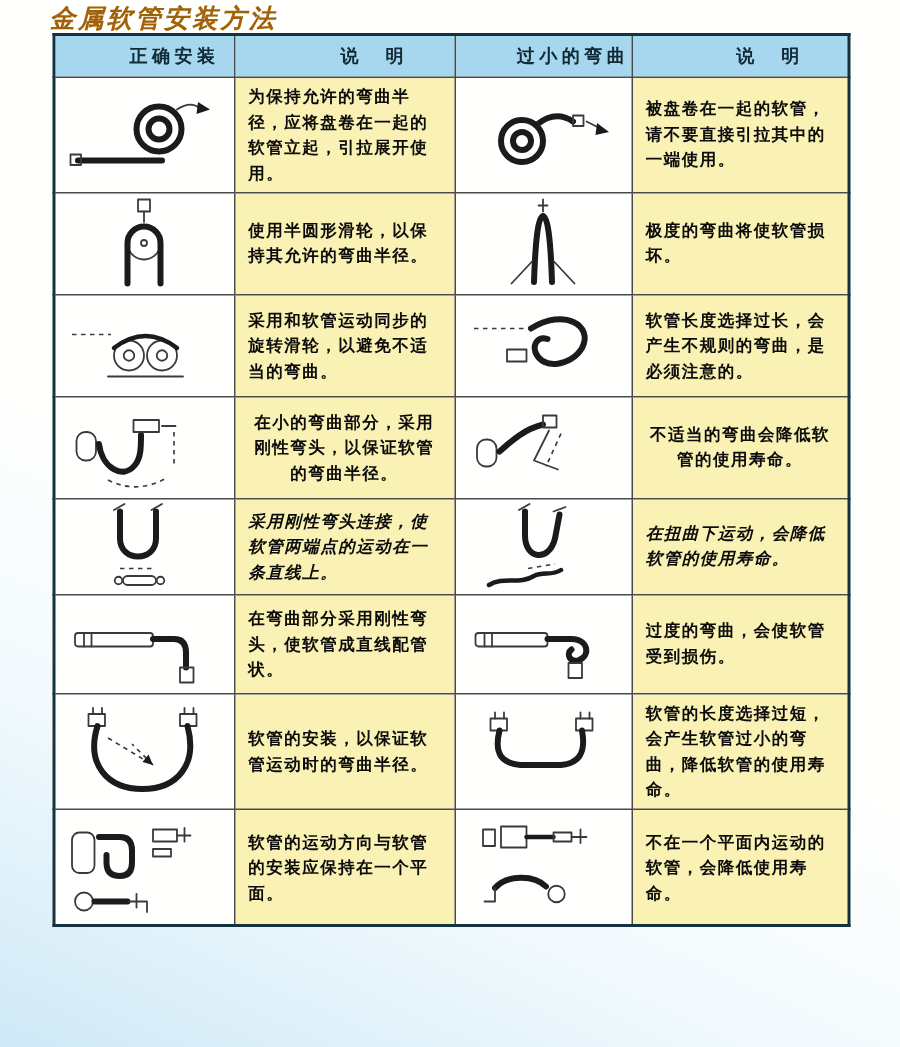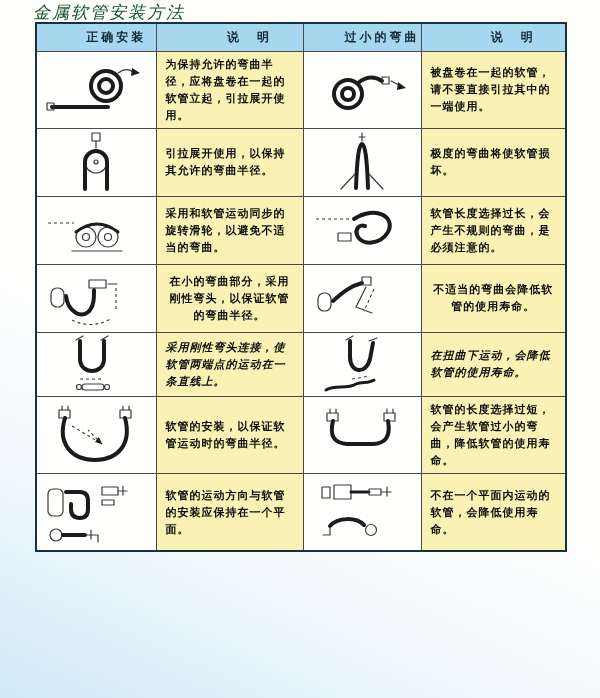--- a/index.html
+++ b/index.html
@@ -6,22 +6,22 @@
   body{
     width:600px;height:698px;
     font-family:"DejaVu Sans","Liberation Sans",sans-serif;
     background:linear-gradient(205deg,#fffffd 55%,#f2fafd 75%,#cfe9f7 100%);
     color:#111;
   }
   .page{position:relative;width:600px;height:698px;overflow:hidden;}
   .doc-title{
     position:absolute;left:33px;top:1px;
     font-family:"DejaVu Serif","Liberation Serif",serif;
-    font-style:italic;font-weight:normal;
-    font-size:17px;letter-spacing:2px;color:#14532d;
+    font-style:italic;font-weight:bold;
+    font-size:17px;letter-spacing:2px;color:#a16207;
   }
   table.install-table{
     position:absolute;left:35px;top:22px;
     width:530px;border-collapse:collapse;table-layout:fixed;
     border:2px solid #14323f;
     background:#fffffe;
   }
   .install-table th,.install-table td{
     border:1px solid #4a4a4a;
     box-sizing:border-box;
@@ -99,21 +99,21 @@
     <tr class="h2">
       <td class="img-cell">
         <svg class="illus" width="100" height="62" viewBox="0 0 100 62">
           <rect class="thin" x="46" y="2" width="8" height="8"></rect>
               <path class="thin" d="M50 10 V 17"></path>
           <circle class="thin" cx="50" cy="31" r="11"></circle>
               <circle class="thin" cx="50" cy="31" r="2"></circle>
           <path class="hose" d="M39 58 V31 a11 11 0 0 1 22 0 V58"></path>
         </svg>
       </td>
-      <td class="txt-cell">引拉展开使用，以保持其允许的弯曲半径。</td>
+      <td class="txt-cell">使用半圆形滑轮，以保持其允许的弯曲半径。</td>
       <td class="img-cell">
         <svg class="illus" width="100" height="60" viewBox="0 0 100 60">
           <path class="thin" d="M47 5 h 6 M50 1 v 8"></path>
           <path class="hose" d="M44 56 C 45 26 47 12 50 12 C 53 12 55 26 56 56"></path>
           <path class="thin" d="M43 42 L 29 57 M57 42 L 71 57"></path>
         </svg>
       </td>
       <td class="txt-cell">极度的弯曲将使软管损坏。</td>
     </tr>
 
@@ -181,20 +181,40 @@
         <svg class="illus" width="100" height="58" viewBox="0 0 100 58">
           <path class="thin" d="M34 5 l 7 -4 M57 6 l 8 -3"></path>
           <path class="hose" d="M38 6 V 22 C 38 38 54 40 58 24 L 61 8"></path>
           <path class="dash" d="M40 44 l 18 -3"></path>
           <path class="hose3" d="M14 55 C 24 49 34 55 44 49 C 50 46 56 49 62 45"></path>
         </svg>
       </td>
       <td class="txt-cell">在扭曲下运动，会降低软管的使用寿命。</td>
     </tr>
 
+    <tr class="h7">
+      <td class="img-cell">
+        <svg class="illus" width="104" height="60" viewBox="0 0 104 60">
+          <rect class="thin" x="6" y="23" width="52" height="9" rx="2"></rect>
+          <path class="thin" d="M12 23 v 9 M17 23 v 9"></path>
+          <path class="hose" d="M58 27 H 72 Q 80 27 80 36 V 46"></path>
+          <rect class="thin" x="76" y="46" width="9" height="10"></rect>
+        </svg>
+      </td>
+      <td class="txt-cell">在弯曲部分采用刚性弯头，使软管成直线配管状。</td>
+      <td class="img-cell">
+        <svg class="illus" width="100" height="58" viewBox="0 0 100 58">
+          <rect class="thin" x="5" y="22" width="48" height="9" rx="2"></rect>
+          <path class="thin" d="M11 22 v 9 M16 22 v 9"></path>
+          <path class="hose" d="M53 26 H 69 C 80 26 82 37 74 40 C 68 42 65 36 69 33"></path>
+          <rect class="thin" x="67" y="42" width="9" height="10"></rect>
+        </svg>
+      </td>
+      <td class="txt-cell">过度的弯曲，会使软管受到损伤。</td>
+    </tr>
 
     <tr class="h8">
       <td class="img-cell">
         <svg class="illus" width="104" height="62" viewBox="0 0 104 62">
           <rect class="thin" x="15" y="6" width="11" height="8"></rect>
               <path class="thin" d="M18 6 v -4 M24 6 v -4"></path>
           <rect class="thin" x="76" y="6" width="11" height="8"></rect>
               <path class="thin" d="M79 6 v -4 M85 6 v -4"></path>
           <path class="hose" d="M21 14 C 13 40 28 56 51 56 C 74 56 88 40 81 14"></path>
           <path class="dash" d="M28 22 L 58 40 M58 40 L 44 26"></path>

